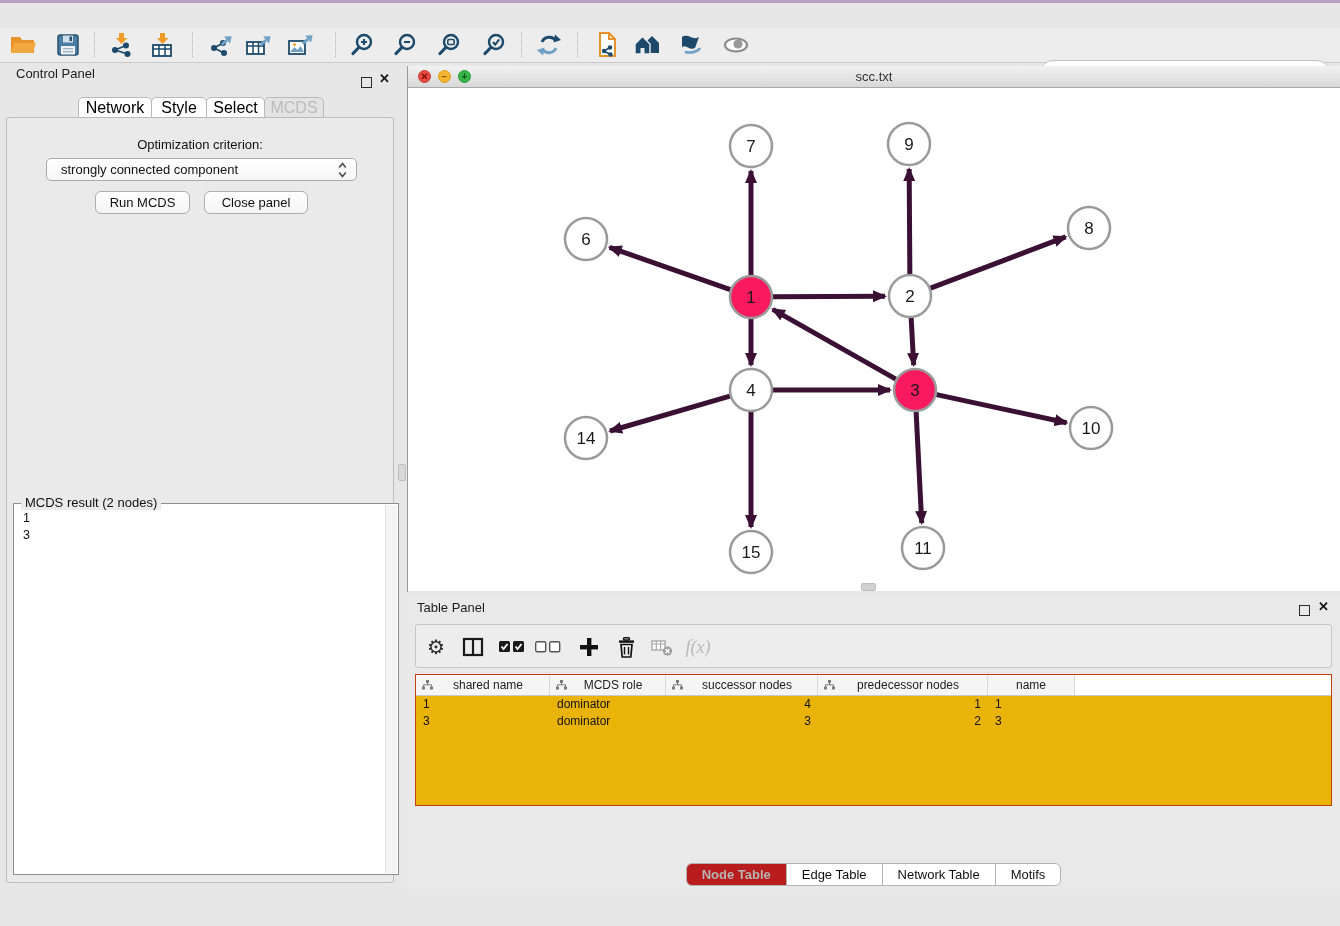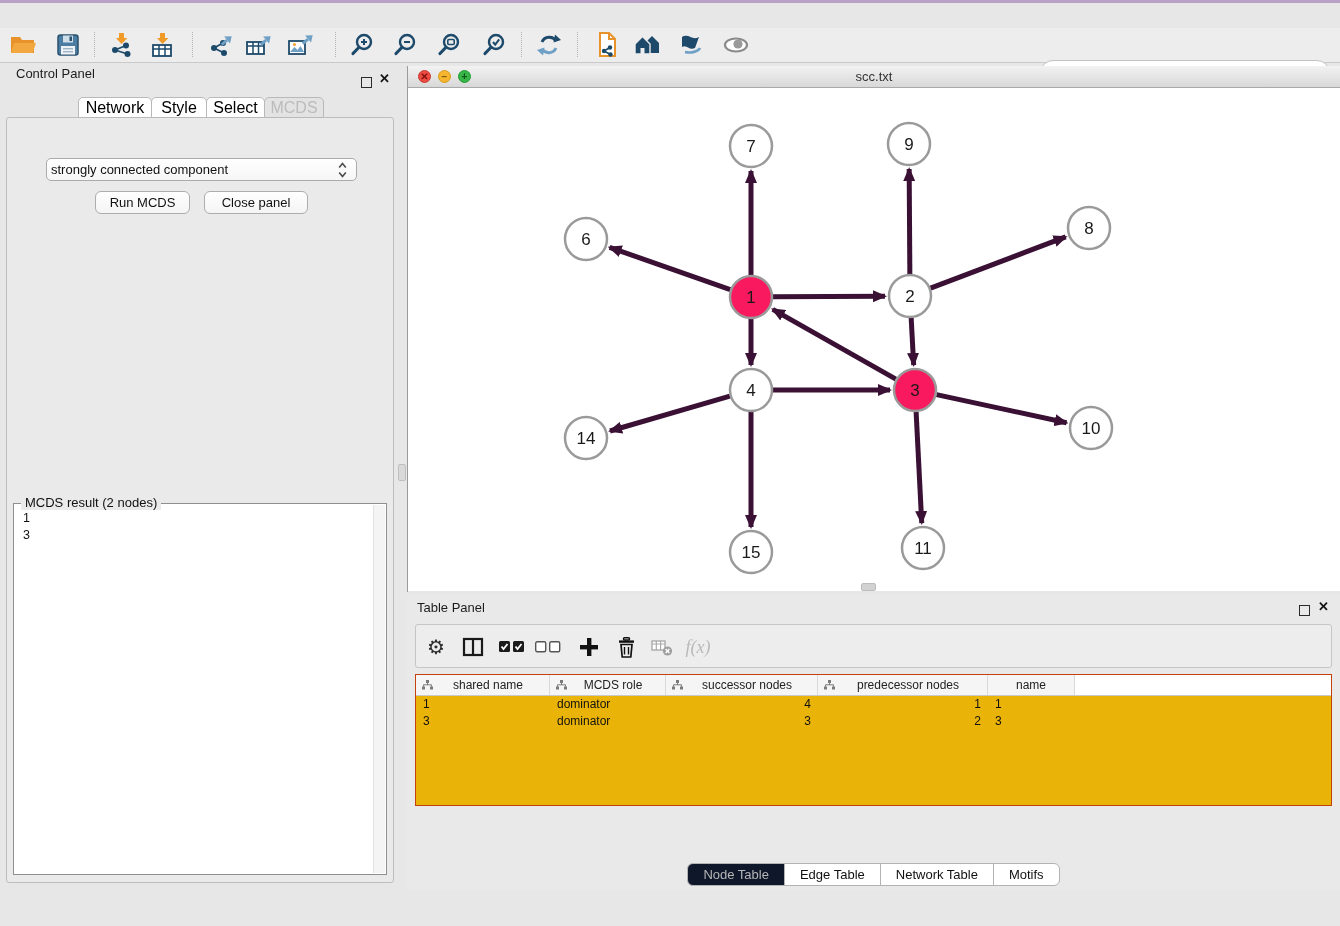--- a/index.html
+++ b/index.html
@@ -34,26 +34,26 @@
   .cp-float{position:absolute;left:361px;top:12px;}
   .cp-close{position:absolute;left:379px;top:11px;}
   .cp-tab{position:absolute;top:35px;height:21px;line-height:20px;font-size:16px;text-align:center;
           background:#fff;border:1px solid #b9b9b9;box-sizing:border-box;border-radius:5px 5px 0 0;z-index:2;}
   .cp-tab.sel{background:#e3e3e3;color:#bcbcbc;}
   .cp-body{position:absolute;left:6px;top:55px;width:388px;height:766px;background:#eaeaea;
           border:1px solid #bdbdbd;border-radius:3px;box-sizing:border-box;z-index:1;}
   .opt-label{position:absolute;left:0;right:0;top:19px;text-align:center;font-size:13px;color:#111;}
   .dropdown{position:absolute;left:39px;top:40px;width:311px;height:23px;background:linear-gradient(#fff,#f6f6f6);
           border:1px solid #ababab;border-radius:5px;box-sizing:border-box;font-size:13px;line-height:21px;
-          padding-left:4px;color:#111;}
+          padding-left:14px;color:#111;}
   .dd-arrows{position:absolute;right:9px;top:3px;}
   .btn{position:absolute;top:73px;height:23px;background:linear-gradient(#fff,#f4f4f4);border:1px solid #ადad;
        border:1px solid #adadad;border-radius:6px;box-sizing:border-box;font-size:13px;text-align:center;
        line-height:21px;color:#111;}
-  .result-group{position:absolute;left:6px;top:377px;width:374px;height:380px;}
+  .result-group{position:absolute;left:6px;top:377px;width:374px;height:380px;padding-left:12px;}
   .result-legend{position:absolute;left:8px;top:0;background:#eaeaea;padding:0 4px;font-size:13px;color:#111;z-index:2;}
   .result-box{position:absolute;left:0;top:8px;right:0;bottom:0;background:#fff;border:1px solid #8f8f8f;}
   .result-lines{position:absolute;left:9px;top:6px;font-size:12.5px;line-height:17px;color:#111;}
   .result-scroll{position:absolute;right:1px;top:1px;bottom:1px;width:11px;background:#f4f4f4;border-left:1px solid #e2e2e2;}
   
   .net{position:absolute;left:407px;top:66px;width:933px;height:526px;box-sizing:border-box;
        border-left:1px solid #9a9a9a;}
   .net-titlebar{position:relative;height:22px;background:linear-gradient(#f2f2f2,#d8d8d8);
        border-bottom:1px solid #a9a9a9;box-sizing:border-box;}
   .net-title{position:absolute;left:0;right:0;top:3px;text-align:center;font-size:13px;color:#333;}
@@ -86,21 +86,21 @@
   .th .lbl{flex:1;text-align:center;padding-right:6px;}
   .trow{display:flex;height:17px;font-size:12px;line-height:17px;color:#111;}
   .td{box-sizing:border-box;padding:0 7px;overflow:hidden;white-space:nowrap;}
   .c0{width:134px;} .c1{width:116px;} .c2{width:152px;} .c3{width:170px;} .c4{width:87px;}
   .ar{text-align:right;}
   .tp-tabs{position:absolute;left:0;right:0;top:268px;height:23px;display:flex;justify-content:center;}
   .tp-tab{height:23px;line-height:21px;box-sizing:border-box;border:1px solid #b3b3b3;background:#fff;
        font-size:13px;padding:0 15px;margin-left:-1px;color:#111;}
   .tp-tab:first-child{border-radius:6px 0 0 6px;margin-left:0;}
   .tp-tab:last-child{border-radius:0 6px 6px 0;}
-  .tp-tab.sel{background:#0f172a;color:#b6b6b6;}
+  .tp-tab.sel{background:#b91c1c;color:#b6b6b6;font-weight:bold;}
   
   .status{position:absolute;left:0;top:890px;width:100%;height:36px;background:#e3e3e3;
        border-top:1px solid #bcbcbc;box-sizing:border-box;}
   .status-list-btn{position:absolute;left:10px;top:5px;width:30px;height:26px;background:#fafafa;
        border:1px solid #b2b2b2;border-radius:3px;box-sizing:border-box;display:flex;align-items:center;justify-content:center;}
   .memory-btn{position:absolute;right:8px;top:6px;height:24px;background:#fff;border:1px solid #adadad;
        border-radius:4px;box-sizing:border-box;display:flex;align-items:center;gap:6px;padding:0 10px;font-size:12px;color:#111;}
   .mem-dot{width:10px;height:10px;border-radius:50%;background:#2fae3c;}
 </style>
 </head>
@@ -263,20 +263,21 @@
     <span class="cp-title panel-title">Control Panel</span>
     <span class="cp-float"><span class="float-box"></span></span>
     <span class="cp-close close-x">✕</span>
 
     <span class="cp-tab" style="left:78px;width:74px">Network</span>
     <span class="cp-tab" style="left:151px;width:56px">Style</span>
     <span class="cp-tab" style="left:206px;width:59px">Select</span>
     <span class="cp-tab sel" style="left:264px;width:60px">MCDS</span>
 
     <div class="cp-body">
+      <div class="opt-label">Optimization criterion:</div>
       <div class="dropdown">
         <span>strongly connected component</span>
         <span class="dd-arrows">
           <svg width="9" height="16" viewBox="0 0 9 16">
               <path d="M1.2 5.5 L4.5 1.5 L7.8 5.5" fill="none" stroke="#4a4a4a" stroke-width="1.6"></path>
               <path d="M1.2 10.5 L4.5 14.5 L7.8 10.5" fill="none" stroke="#4a4a4a" stroke-width="1.6"></path>
             </svg>
         </span>
       </div>
       <span class="btn" style="left:88px;width:95px">Run MCDS</span>

